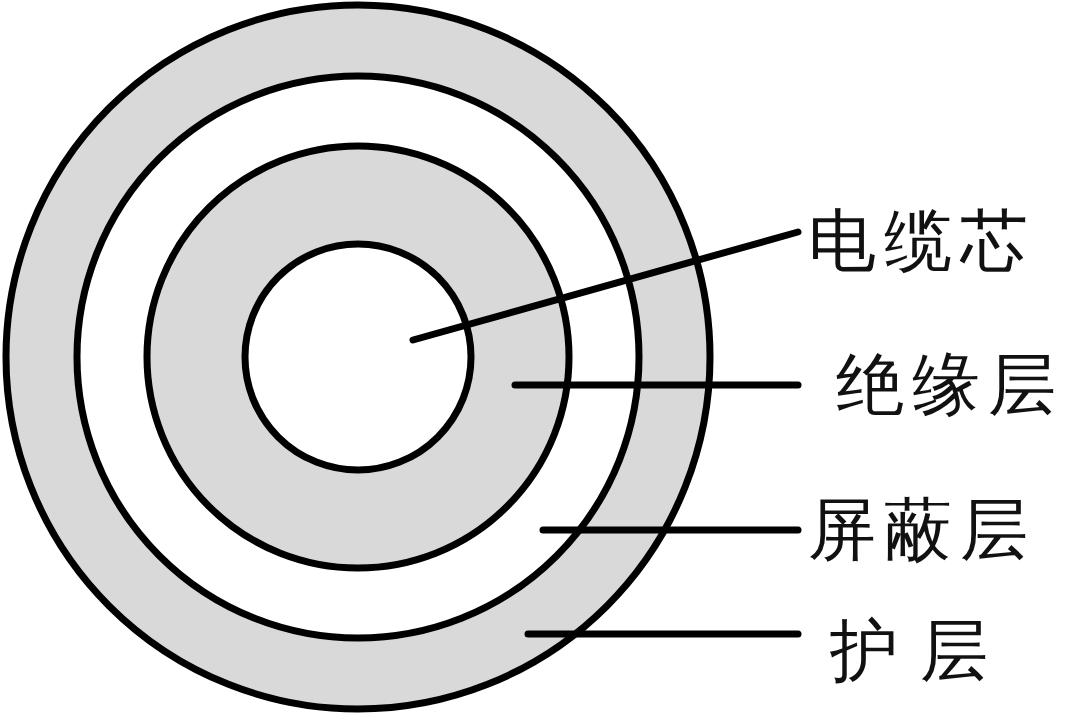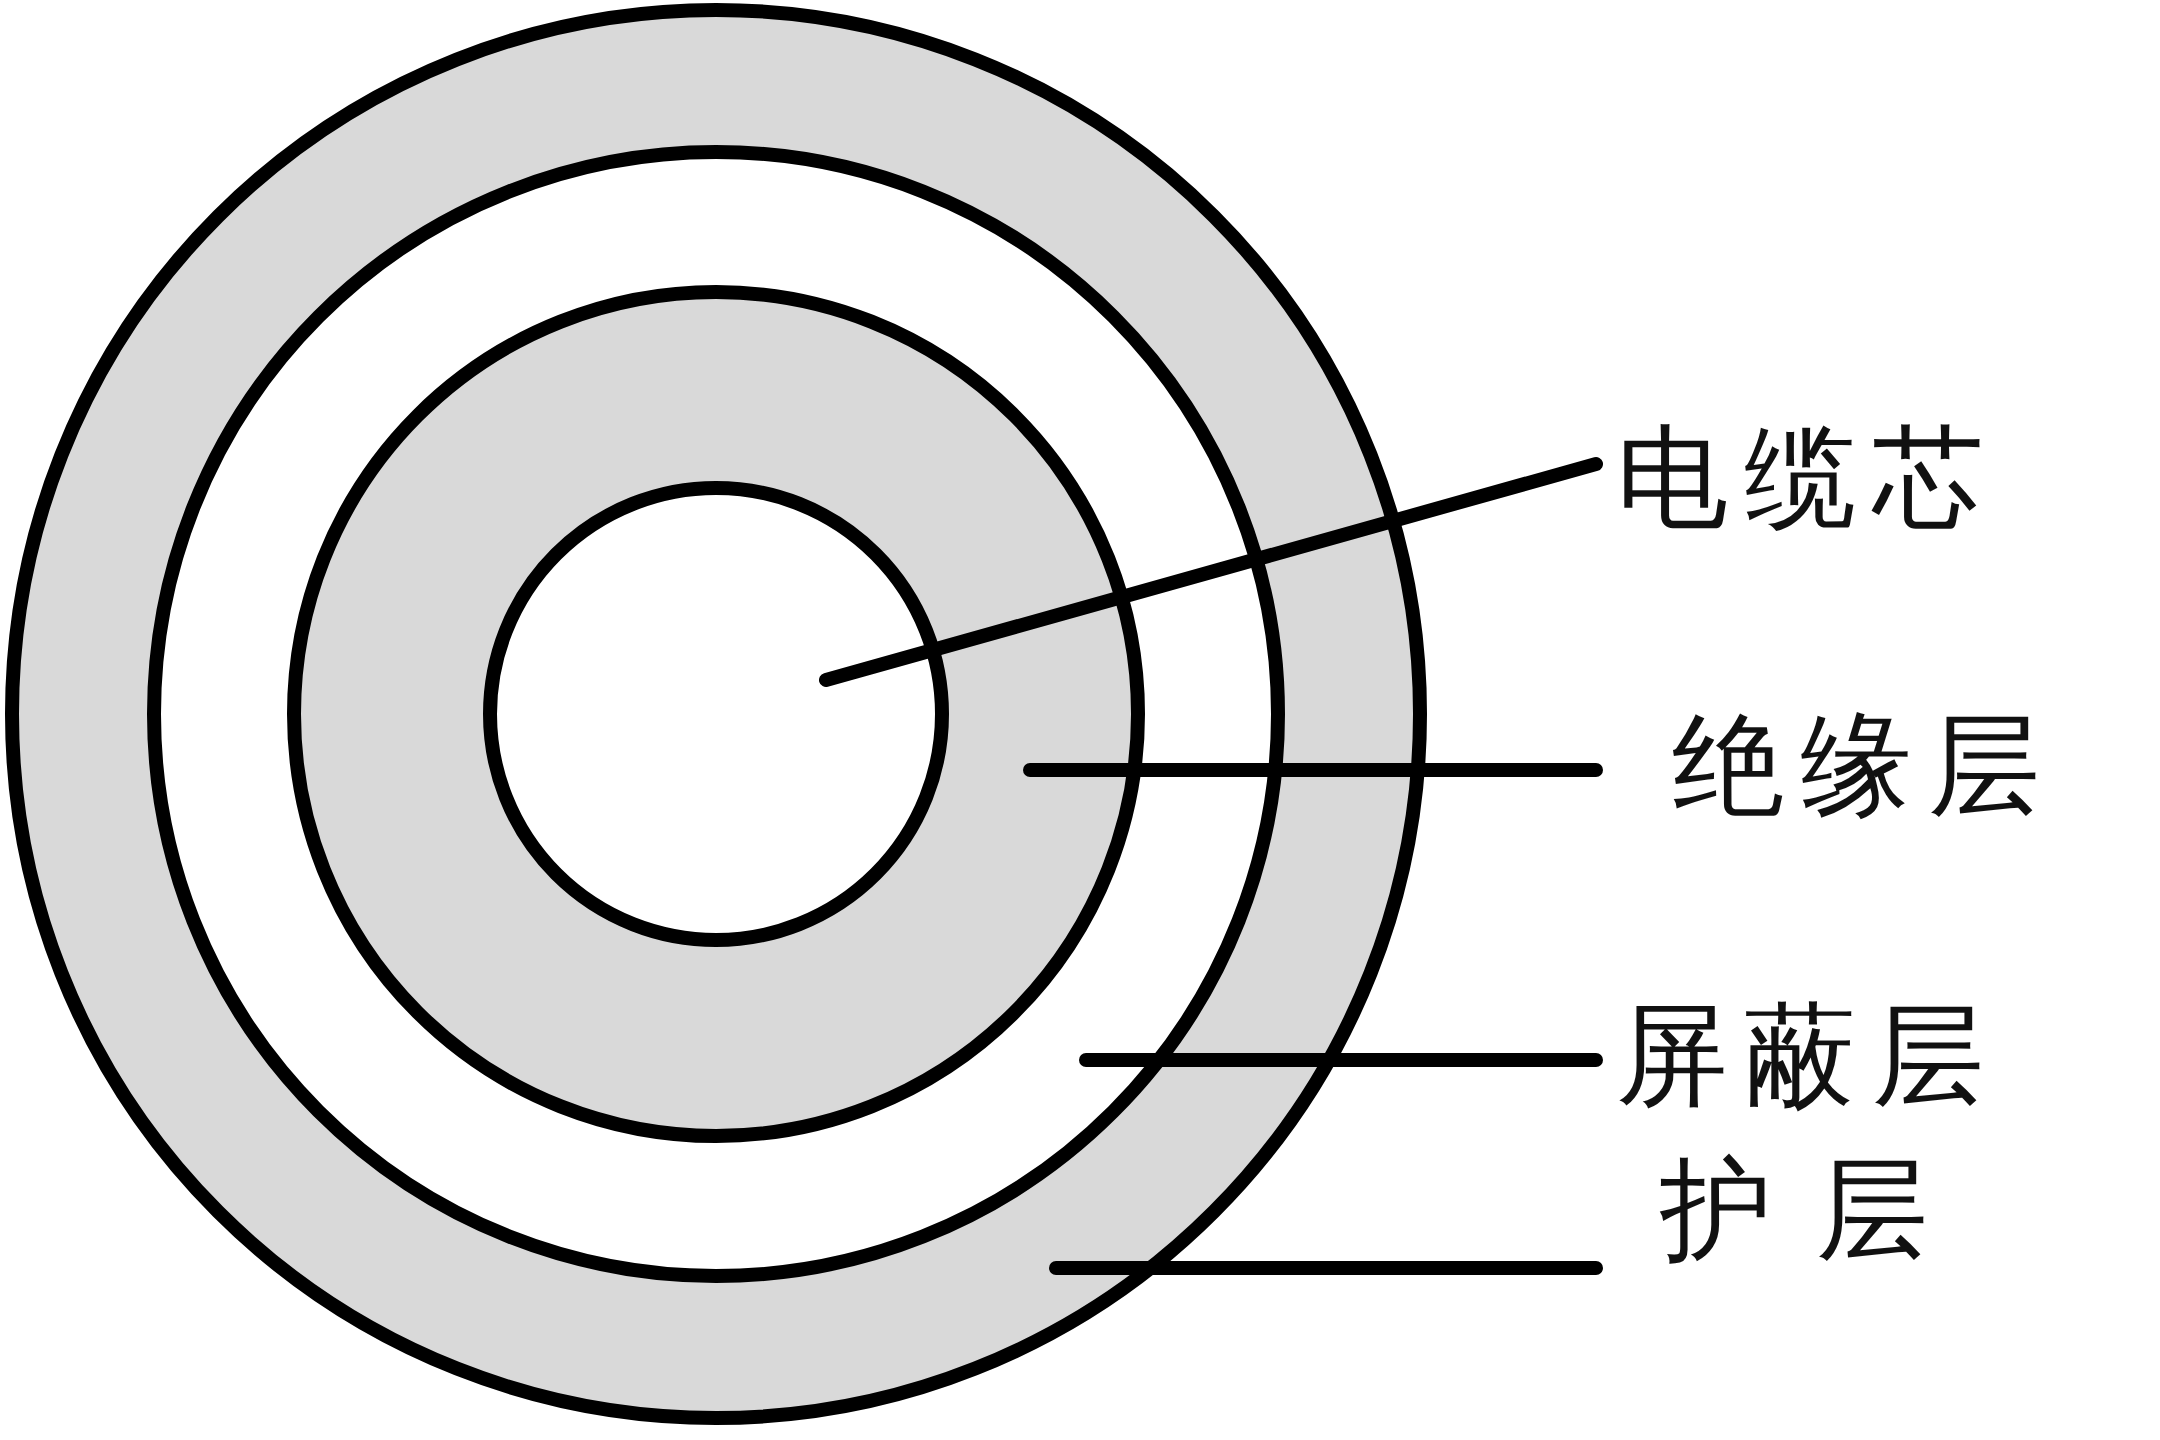--- a/index.html
+++ b/index.html
@@ -1,21 +1,21 @@
 <!DOCTYPE html>
 <html><head>
 <meta charset="utf-8">
 <style>
   html, body { margin: 0; padding: 0; background: #ffffff; }
   body { width: 1080px; height: 720px; overflow: hidden; position: relative; }
   #diagram { position: absolute; left: 0; top: 0; width: 1080px; height: 720px; }
   .label {
     position: absolute;
-    font-family: Liberation Serif, serif;
-    font-size: 56px;
+    font-family: Liberation Sans, sans-serif;
+    font-size: 68px;
     line-height: 60px;
     color: #111111;
     letter-spacing: 8px;
     white-space: nowrap;
   }
 </style>
 </head>
 <body>
 
 <svg id="diagram" viewBox="0 0 1080 720" xmlns="http://www.w3.org/2000/svg">
@@ -26,13 +26,13 @@
 
   <line x1="413" y1="340" x2="798" y2="232" stroke="#000" stroke-width="7" stroke-linecap="round"></line>
   <line x1="515" y1="385" x2="798" y2="385" stroke="#000" stroke-width="7" stroke-linecap="round"></line>
   <line x1="543" y1="530" x2="798" y2="530" stroke="#000" stroke-width="7" stroke-linecap="round"></line>
   <line x1="528" y1="634" x2="798" y2="634" stroke="#000" stroke-width="7" stroke-linecap="round"></line>
 </svg>
 
 <div class="label" style="left:808px; top:210px;">电缆芯</div>
 <div class="label" style="left:836px; top:354px;text-align:right;">绝缘层</div>
 <div class="label" style="left:808px; top:499px;text-align:right;">屏蔽层</div>
-<div class="label" style="left:830px; top:576px; letter-spacing:22px;">护层</div>
+<div class="label" style="left:830px; top:620px; letter-spacing:22px;">护层</div>
 
 </body></html>

